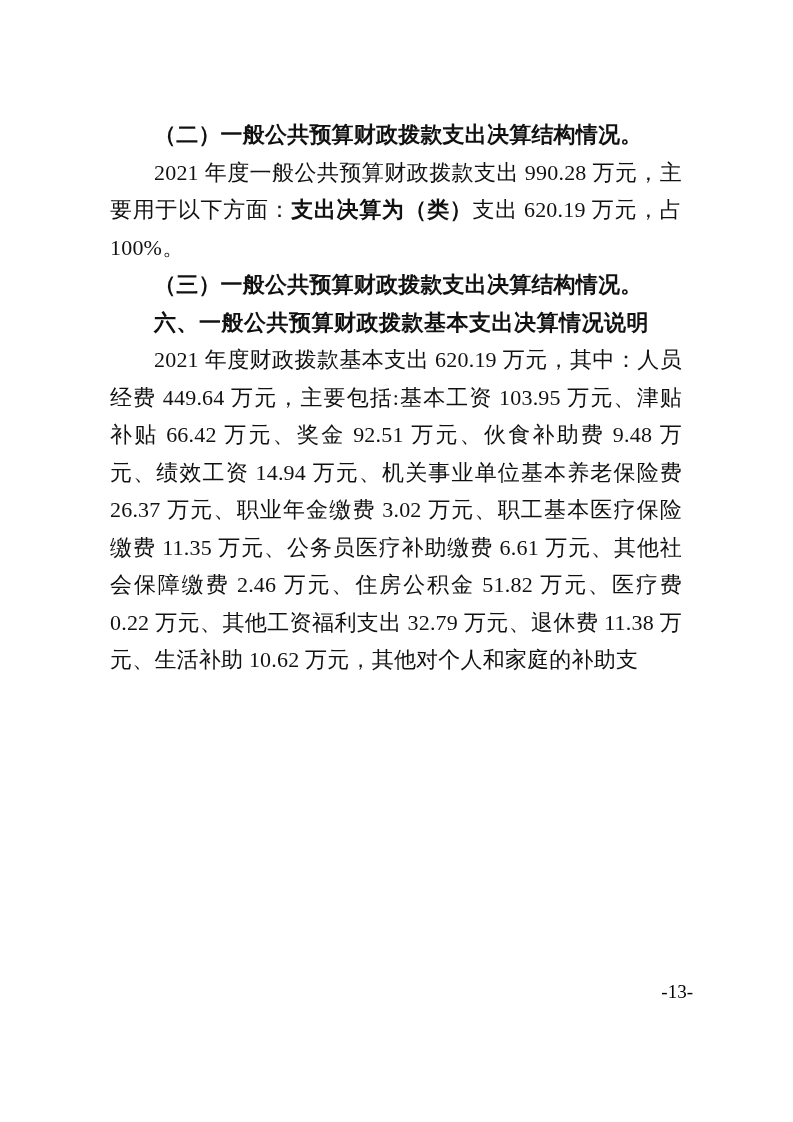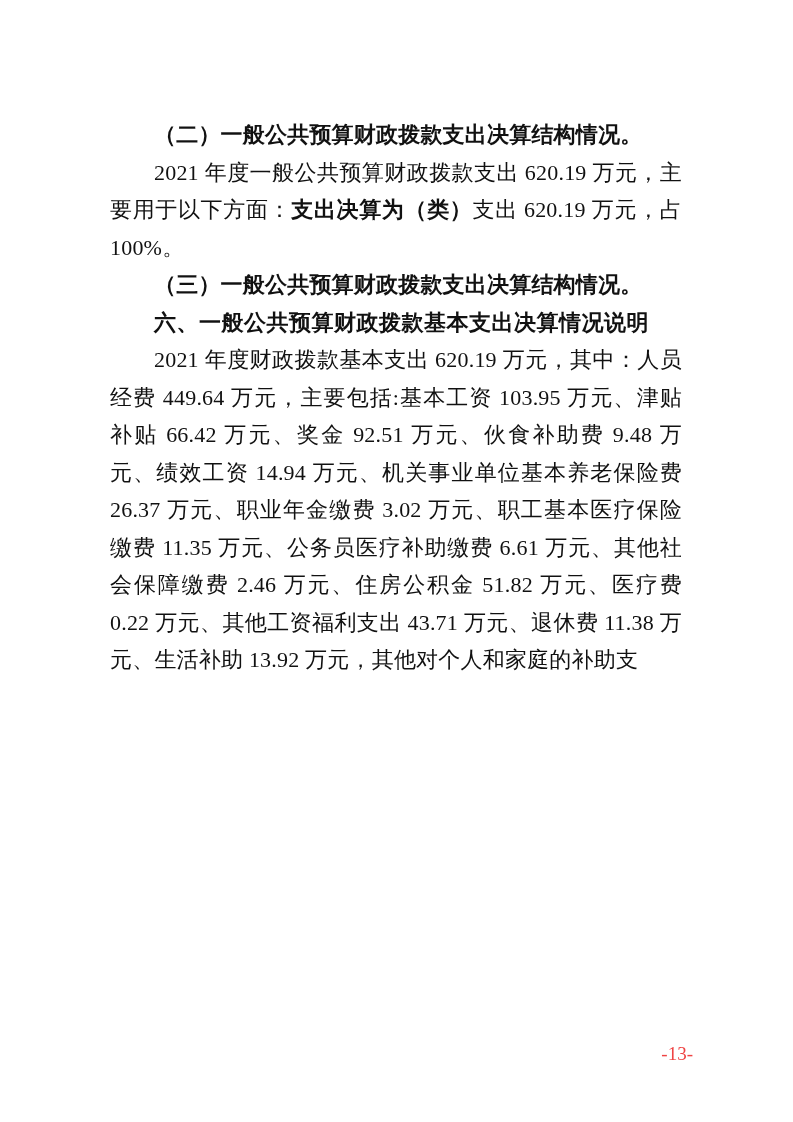--- a/index.html
+++ b/index.html
@@ -38,33 +38,33 @@
   p.heading-hei {
     font-family: "Liberation Sans", "DejaVu Sans", sans-serif;
     font-weight: 700;
     letter-spacing: 0.5px;
   }
   .bold {
     font-weight: 700;
   }
   .page-number {
     position: absolute;
-    top: 1042px;
+    top: 980px;
     right: 100px;
     font-size: 19px;
     line-height: 24px;
     font-family: "Liberation Serif", "DejaVu Serif", serif;
-    color: #ef4444;
+    color: #000000;
   }
 </style>
 </head>
 <body>
 
 <div class="page">
   <div class="content" id="doc-body">
       <p class="para heading-serif"><span class="bold">（二）一般公共预算财政拨款支出决算结构情况。</span></p>
-      <p class="para"><span>2021 年度一般公共预算财政拨款支出 620.19 万元，主要用于以下方面：</span><span class="bold">支出决算为（类）</span><span>支出 620.19 万元，占 100%。</span></p>
+      <p class="para"><span>2021 年度一般公共预算财政拨款支出 990.28 万元，主要用于以下方面：</span><span class="bold">支出决算为（类）</span><span>支出 620.19 万元，占 100%。</span></p>
       <p class="para heading-serif"><span class="bold">（三）一般公共预算财政拨款支出决算结构情况。</span></p>
       <p class="para heading-hei"><span class="bold">六、一般公共预算财政拨款基本支出决算情况说明</span></p>
-      <p class="para"><span>2021 年度财政拨款基本支出 620.19 万元，其中：人员经费 449.64 万元，主要包括:基本工资 103.95 万元、津贴补贴 66.42 万元、奖金 92.51 万元、伙食补助费 9.48 万元、绩效工资 14.94 万元、机关事业单位基本养老保险费 26.37 万元、职业年金缴费 3.02 万元、职工基本医疗保险缴费 11.35 万元、公务员医疗补助缴费 6.61 万元、其他社会保障缴费 2.46 万元、住房公积金 51.82 万元、医疗费 0.22 万元、其他工资福利支出 43.71 万元、退休费 11.38 万元、生活补助 13.92 万元，其他对个人和家庭的补助支</span></p>
+      <p class="para"><span>2021 年度财政拨款基本支出 620.19 万元，其中：人员经费 449.64 万元，主要包括:基本工资 103.95 万元、津贴补贴 66.42 万元、奖金 92.51 万元、伙食补助费 9.48 万元、绩效工资 14.94 万元、机关事业单位基本养老保险费 26.37 万元、职业年金缴费 3.02 万元、职工基本医疗保险缴费 11.35 万元、公务员医疗补助缴费 6.61 万元、其他社会保障缴费 2.46 万元、住房公积金 51.82 万元、医疗费 0.22 万元、其他工资福利支出 32.79 万元、退休费 11.38 万元、生活补助 10.62 万元，其他对个人和家庭的补助支</span></p>
     </div>
   <div class="page-number">-13-</div>
 </div>
 
 </body></html>

